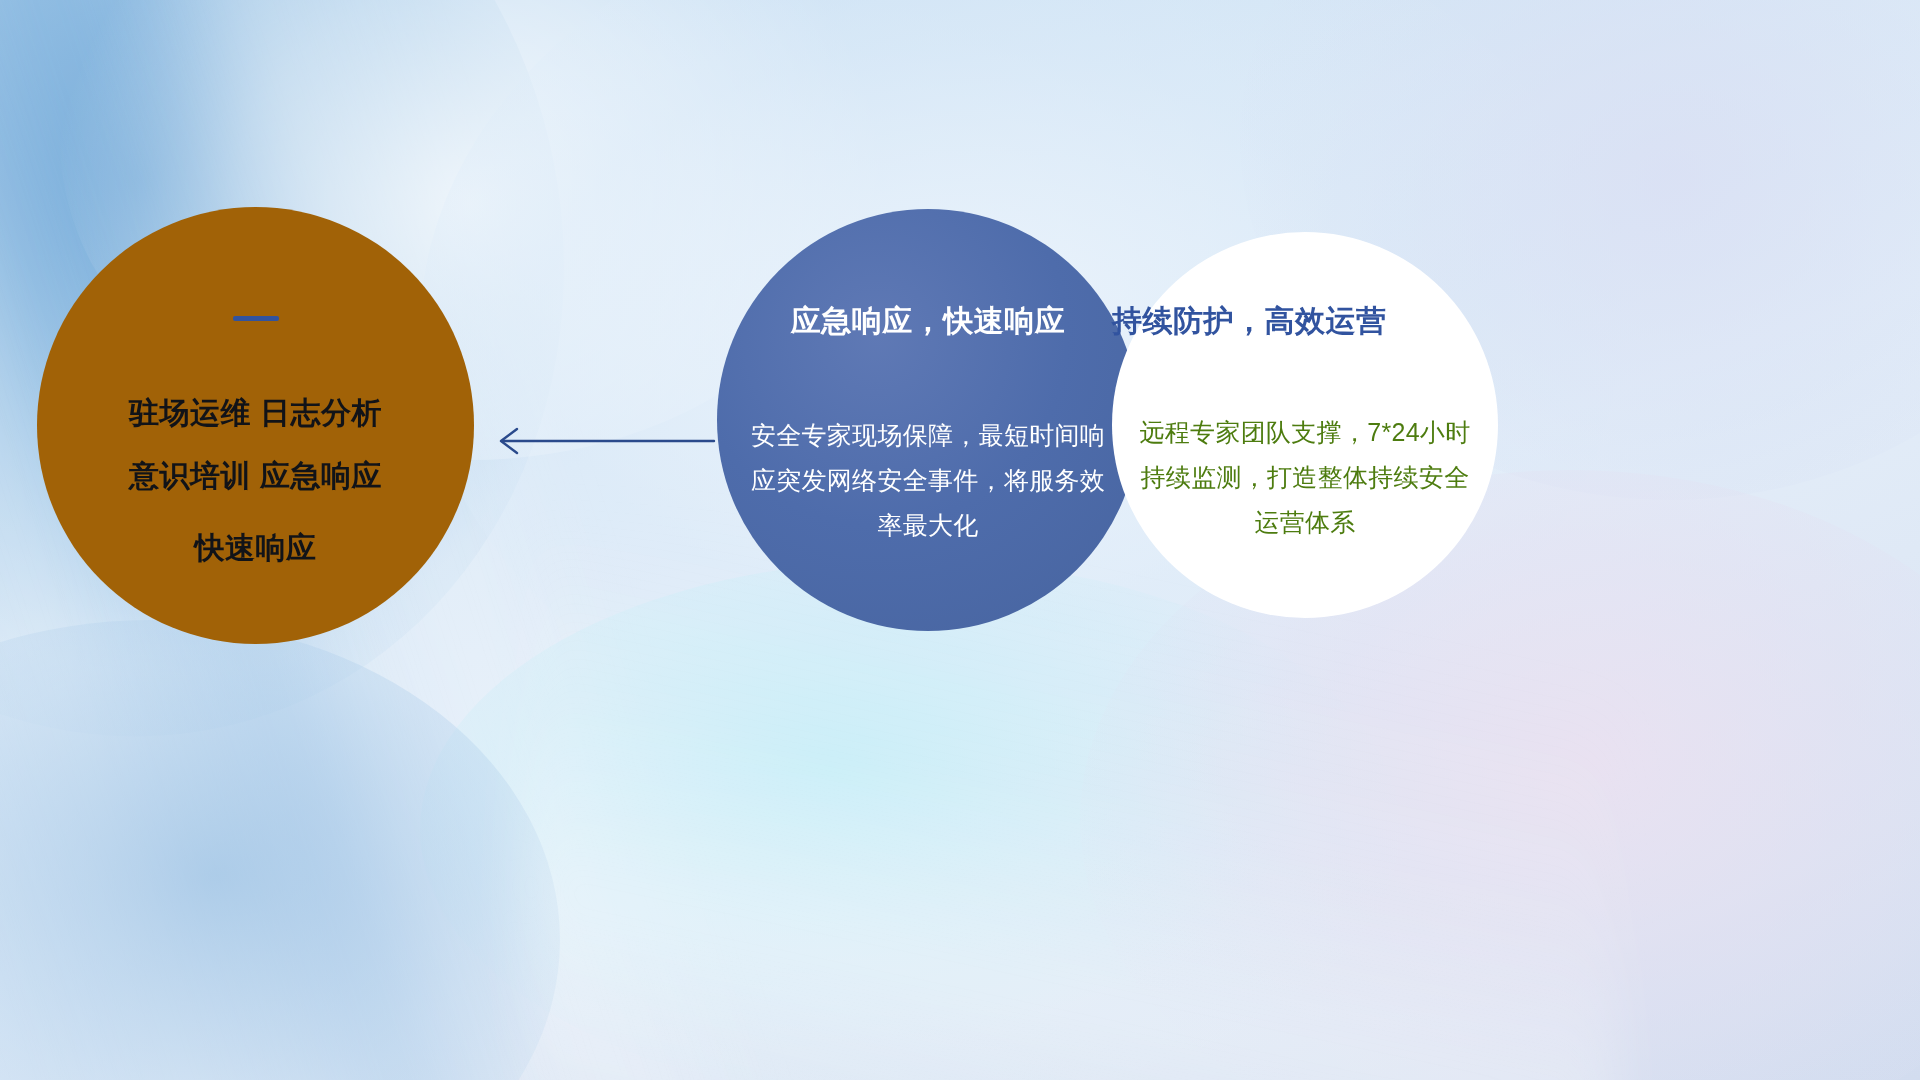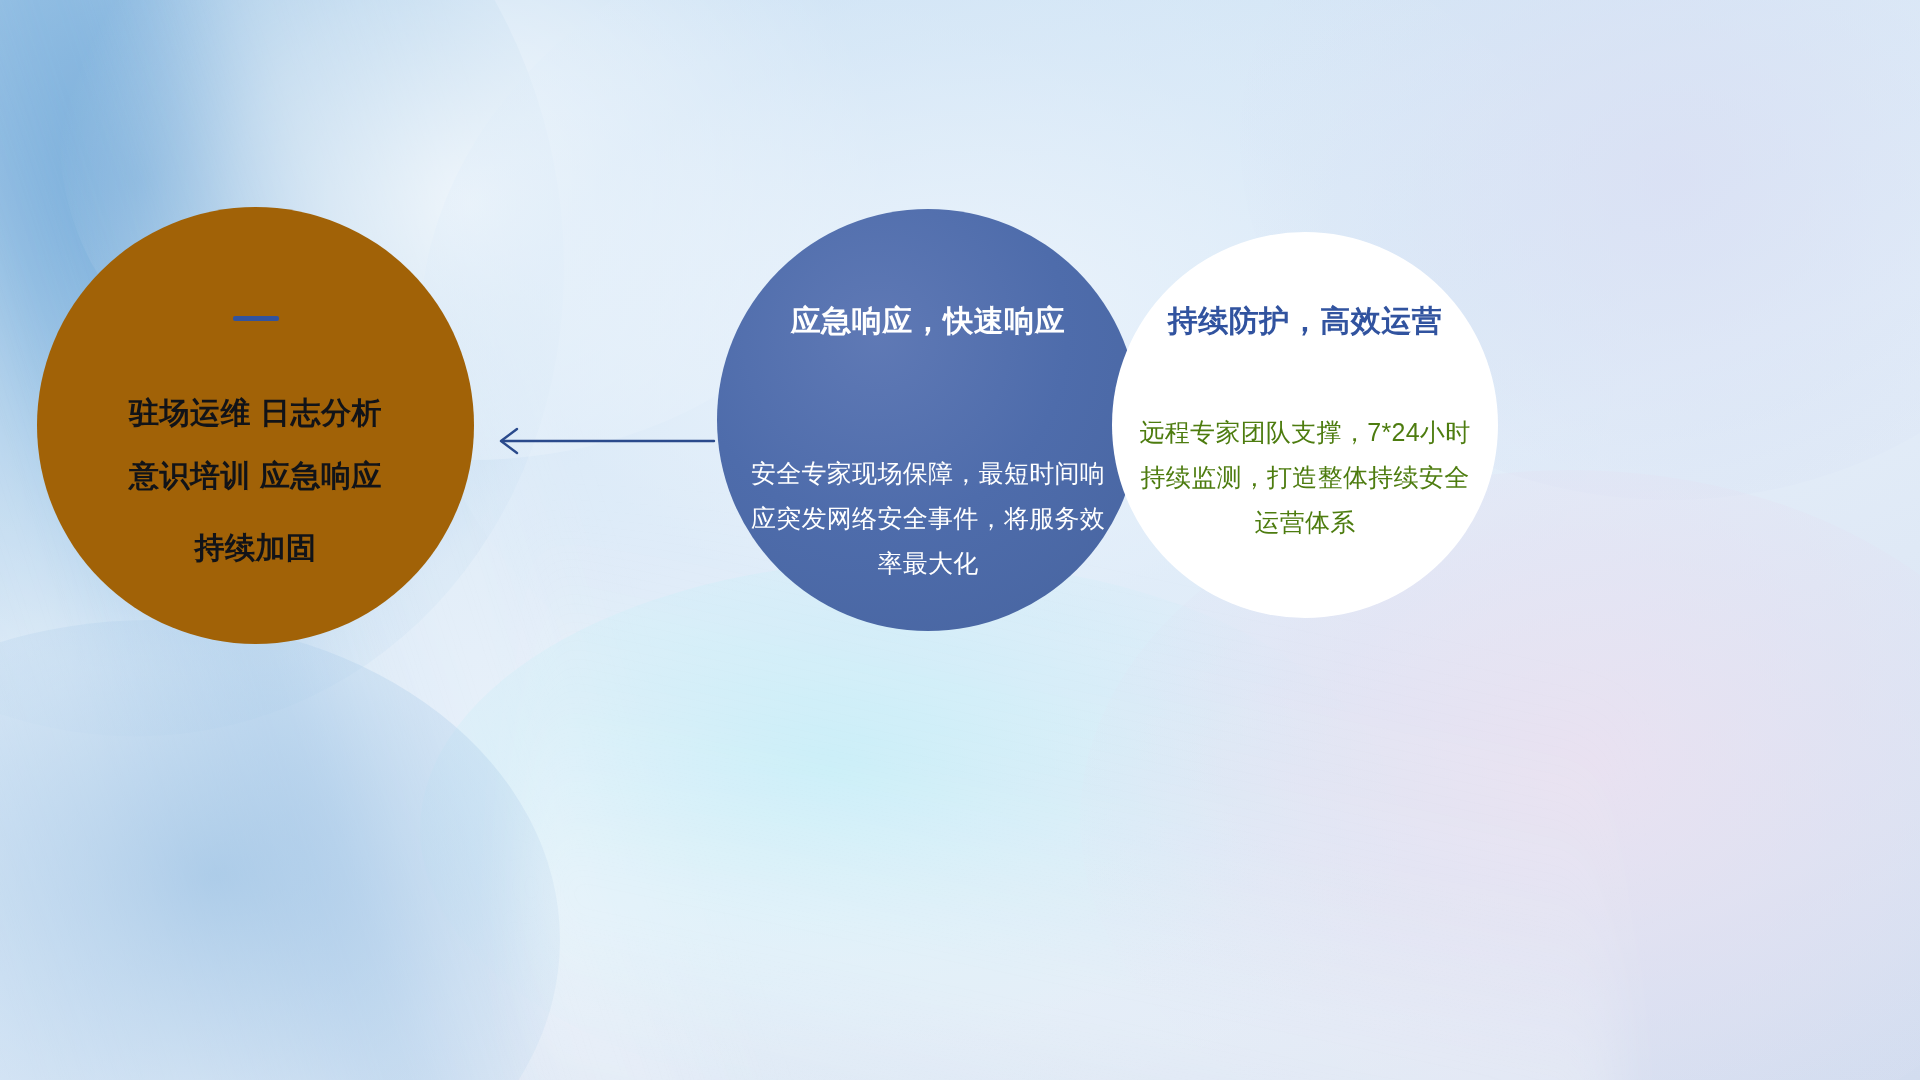--- a/index.html
+++ b/index.html
@@ -196,35 +196,33 @@
   }
   #circle-center .c-body {
     position: absolute;
     top: 204px;
     left: 30px; right: 30px;
     text-align: center;
     color: #ffffff;
     font-size: 25px;
     line-height: 45px;
     letter-spacing: 0.3px;
-    margin-top: 38px;
   }
 
   
   #circle-right {
     left: 1112px; top: 232px;
     width: 386px; height: 386px;
     background: #ffffff;
     z-index: 6;
   }
   #circle-right .c-title {
     position: absolute;
     top: 69px;
     left: 0; right: 0;
-    text-align: center;
     color: #31539f;
     font-weight: bold;
     font-size: 30px;
     letter-spacing: 0.5px;
     white-space: nowrap;
     font-family: Liberation Serif, serif;
   }
   #circle-right .c-body {
     position: absolute;
     top: 178px;
@@ -265,21 +263,21 @@
   <svg id="arrow" viewBox="0 0 230 42" xmlns="http://www.w3.org/2000/svg">
     <line x1="228" y1="21" x2="16" y2="21" stroke="#2a4a8c" stroke-width="2.4" stroke-linecap="round"></line>
     <polyline points="31,9 15,21 31,33" fill="none" stroke="#2a4a8c" stroke-width="2.4" stroke-linecap="round" stroke-linejoin="round"></polyline>
   </svg>
 
   <div class="circle" id="circle-left">
     <div class="left-accent"></div>
     <div class="left-lines">
       <span>驻场运维    日志分析</span><br>
       <span>意识培训    应急响应</span>
-      <span class="lastline">持续加固</span>
+      <span class="lastline">快速响应</span>
     </div>
   </div>
 
   <div class="circle" id="circle-center">
     <div class="c-title">应急响应，快速响应</div>
     <div class="c-body">安全专家现场保障，最短时间响应突发网络安全事件，将服务效率最大化</div>
   </div>
 
   <div class="circle" id="circle-right">
     <div class="c-title">持续防护，高效运营</div>

